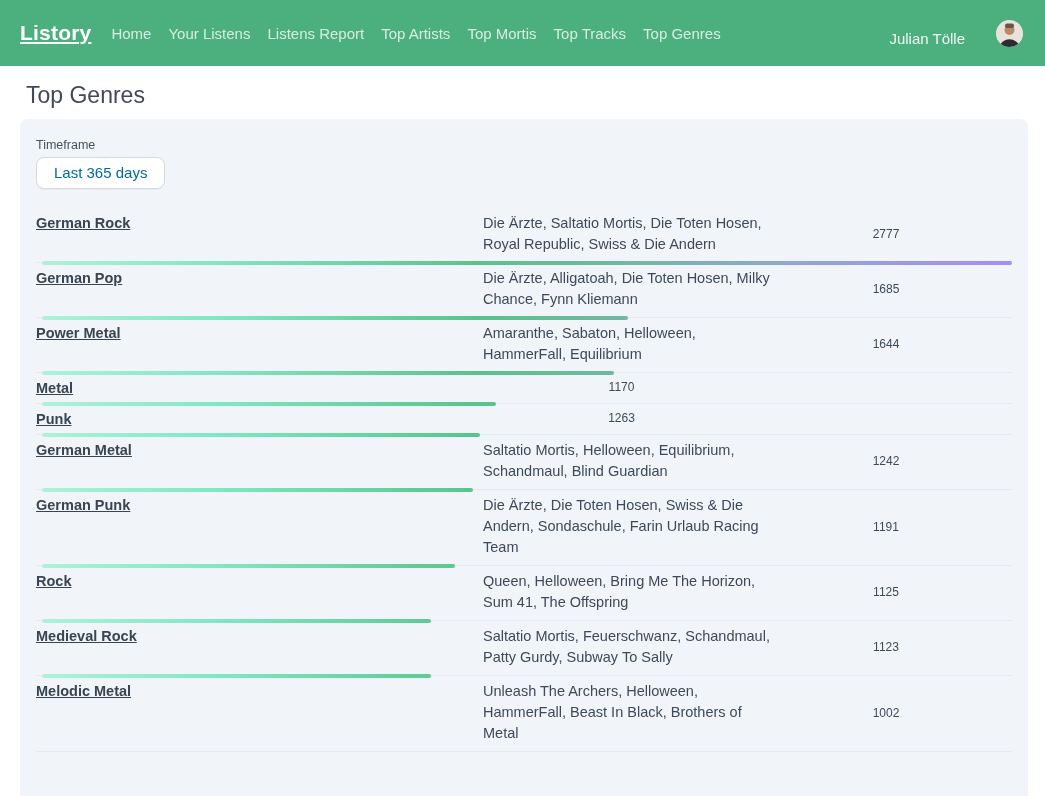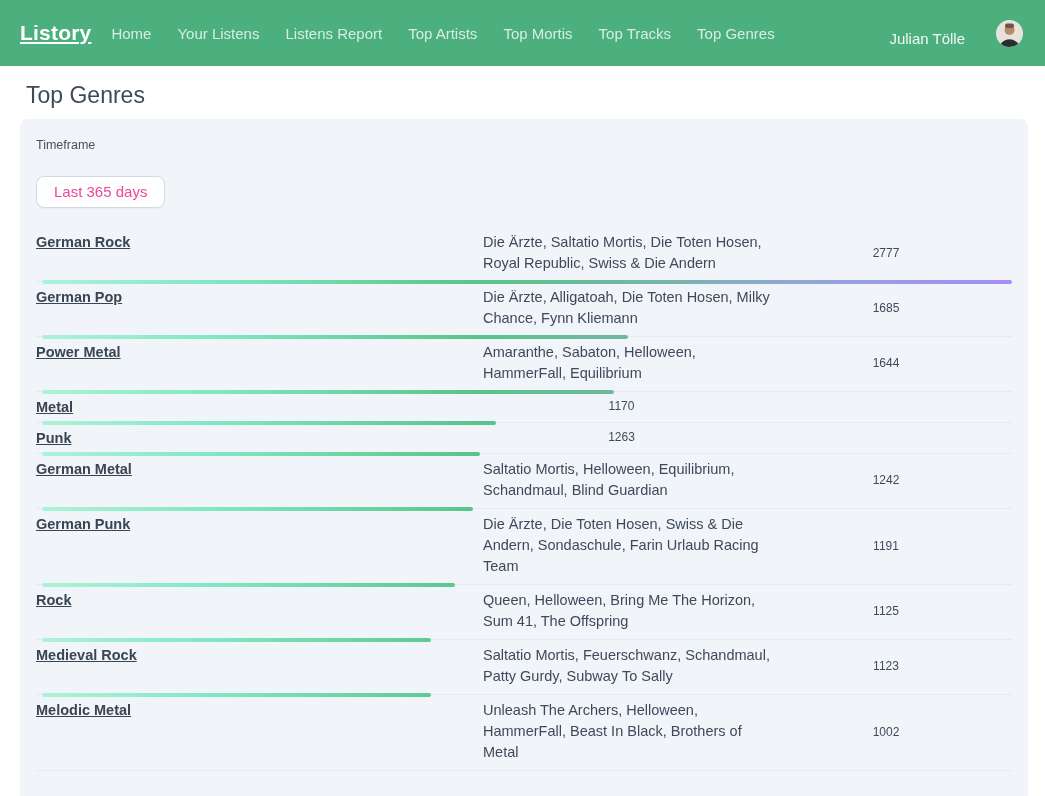--- a/index.html
+++ b/index.html
@@ -20,21 +20,21 @@
   }
   .brand {
     color: #ffffff;
     font-size: 21px;
     font-weight: 700;
     letter-spacing: 0.2px;
     margin-right: 20px;
     cursor: pointer;
     text-decoration: underline;
   }
-  .nav-items { display: flex; align-items: center; gap: 26px; }
+  .nav-items { display: flex; align-items: center; gap: 17px; }
   .nav-item {
     color: rgba(255,255,255,0.78);
     font-size: 15px;
     cursor: pointer;
     white-space: nowrap;
   }
   .nav-user {
     margin-left: auto;
     display: flex;
     align-items: flex-end;
@@ -56,29 +56,29 @@
     color: #3e4a5b;
     margin: 16px 0 10px 26px;
   }
   .card {
     margin: 0 17px 0 20px;
     background: #f1f4f8;
     border-radius: 8px;
     padding: 19px 16px 30px 16px;
     height: 900px; 
   }
-  .tf-label { font-size: 12.5px; color: #47525f; margin-bottom: 24px; }
+  .tf-label { font-size: 12.5px; color: #47525f; margin-bottom: 5px; }
   .tf-button {
     display: inline-block;
     background: #ffffff;
     border: 1px solid #d5dae0;
     border-radius: 8px;
     padding: 6px 17px 7px 17px;
     font-size: 15px;
-    color: #ec4899;
+    color: #0369a1;
     font-family: "Liberation Sans", sans-serif;
     cursor: pointer;
     box-shadow: 0 1px 1px rgba(60,70,90,0.04);
   }
   
   .gtable { margin-top: 19px; }
   .grow {
     position: relative;
     display: grid;
     grid-template-columns: 447px 305px 1fr;

